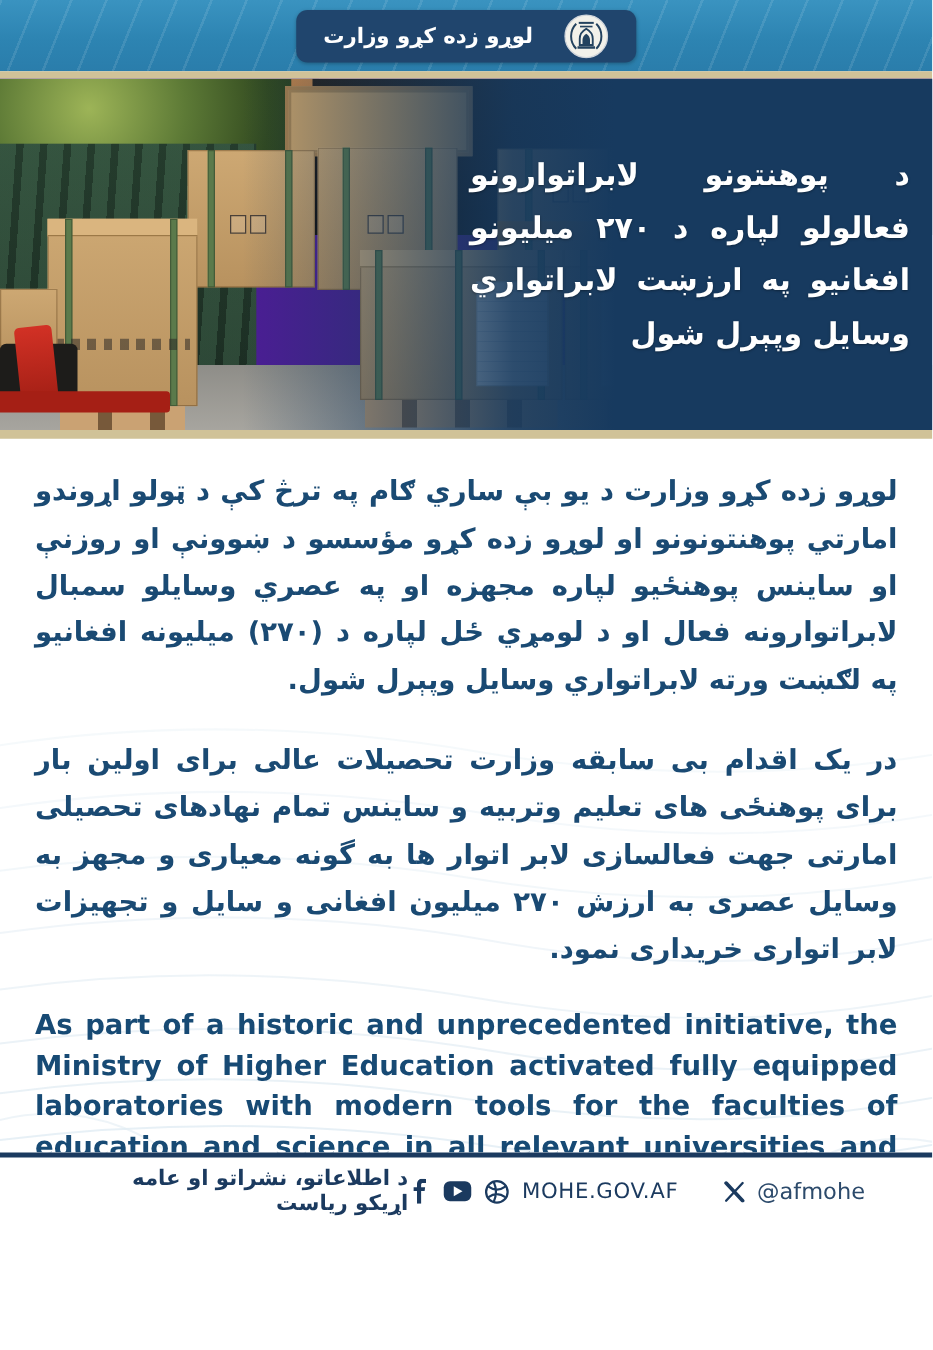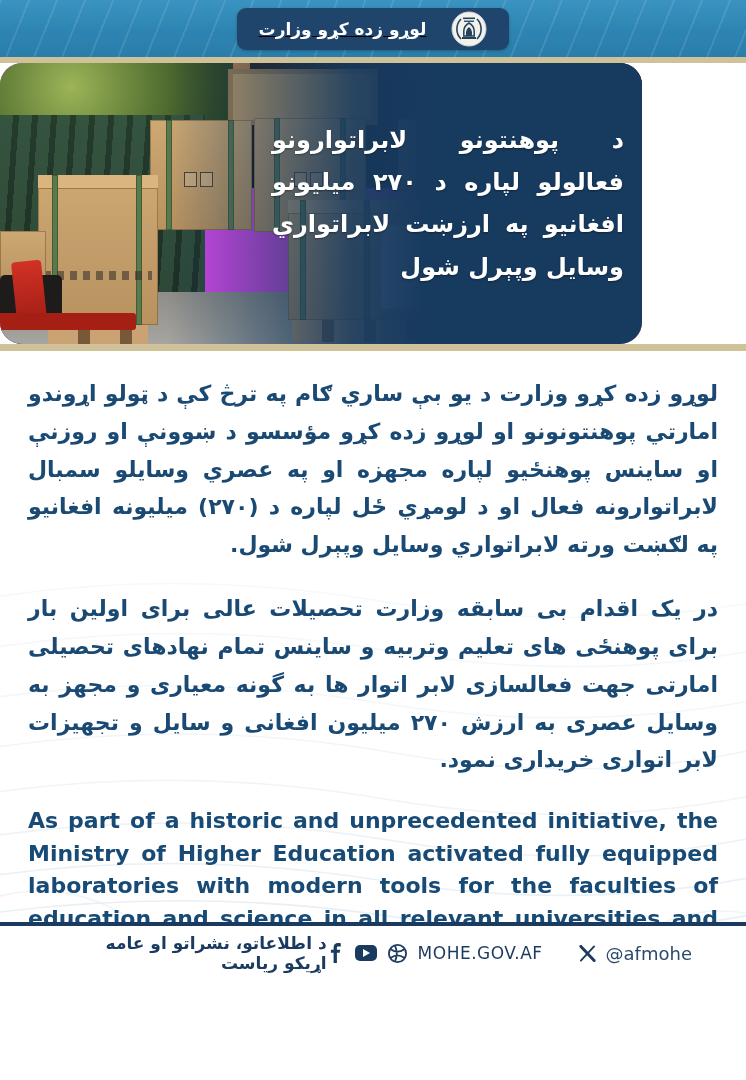--- a/index.html
+++ b/index.html
@@ -16,29 +16,28 @@
     background:
       repeating-linear-gradient(112deg, rgba(255,255,255,.10) 0 2px, rgba(255,255,255,0) 2px 26px),
       linear-gradient(180deg,#3a93c0 0%,#2d84b2 55%,#2a7dab 100%);
     display:flex;align-items:center;justify-content:center;
   }
   .pill{
     display:inline-flex;align-items:center;gap:25px;
     background:#20456d;border-radius:9px;
     padding:5px 22px;height:42px;box-sizing:border-box;
     box-shadow:0 1px 3px rgba(0,0,0,.25);
-    text-decoration:underline;
   }
   .pill-text{color:#ffffff;font-weight:bold;font-size:17px;direction:rtl;white-space:nowrap;}
   .emblem{width:36px;height:36px;display:inline-flex;}
 
   
   .tan-strip{height:6px;background:#d0c298;}
   .tan-strip.bottom{height:7px;}
-  .photo{position:relative;width:642px;height:281px;background:#d946ef;overflow:hidden;border-radius:22px;}
+  .photo{position:relative;width:746px;height:281px;background:#4c1d95;overflow:hidden;}
   .photo *{position:absolute;}
   .ph-foliage{left:0;top:0;width:255px;height:80px;
     background:radial-gradient(circle at 28% 30%,#9db457 0%,#5d7a36 40%,#31491f 75%,#22351a 100%);
   }
   .ph-beam{left:233px;top:0;width:30px;height:78px;background:linear-gradient(180deg,#c58549,#8f5a2e);}
   .ph-darktop{left:250px;top:0;right:0;height:125px;background:linear-gradient(180deg,#261e17,#110d0a 85%);}
   .ph-tarp{left:0;top:52px;width:205px;height:235px;
     background:
       repeating-linear-gradient(94deg, rgba(60,92,70,.35) 0 13px, rgba(0,0,0,.25) 13px 19px),
       linear-gradient(180deg,#31503c,#22382b);

